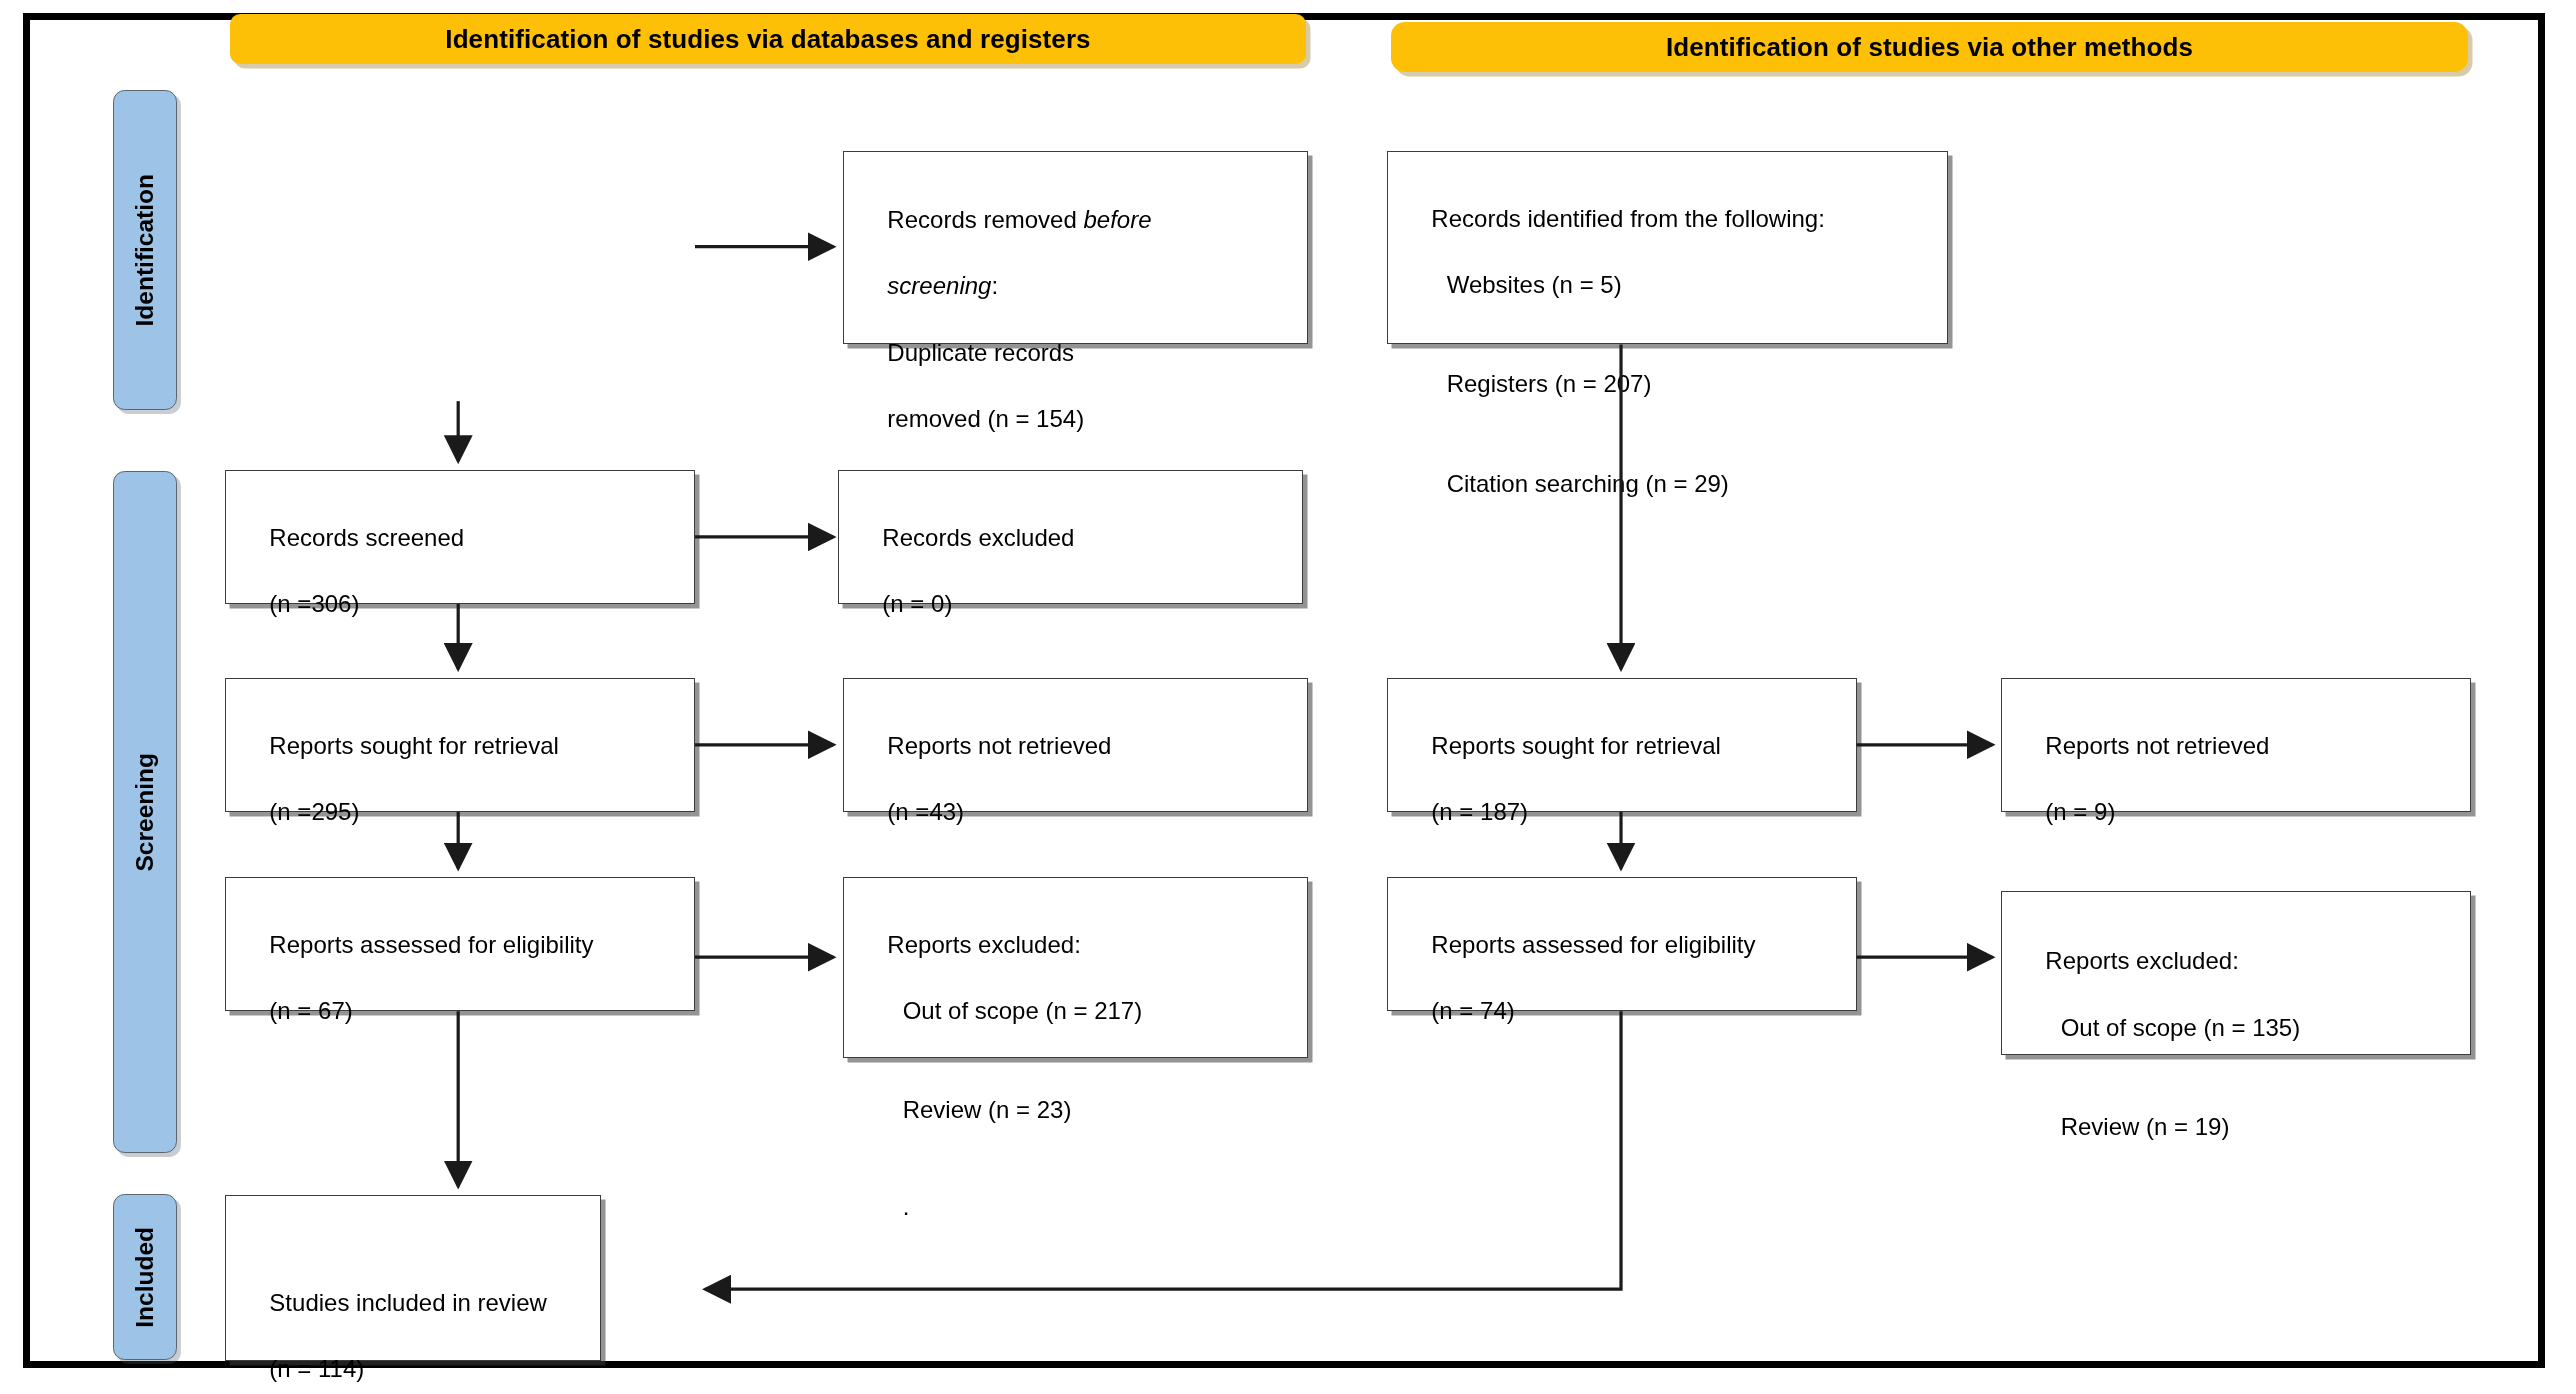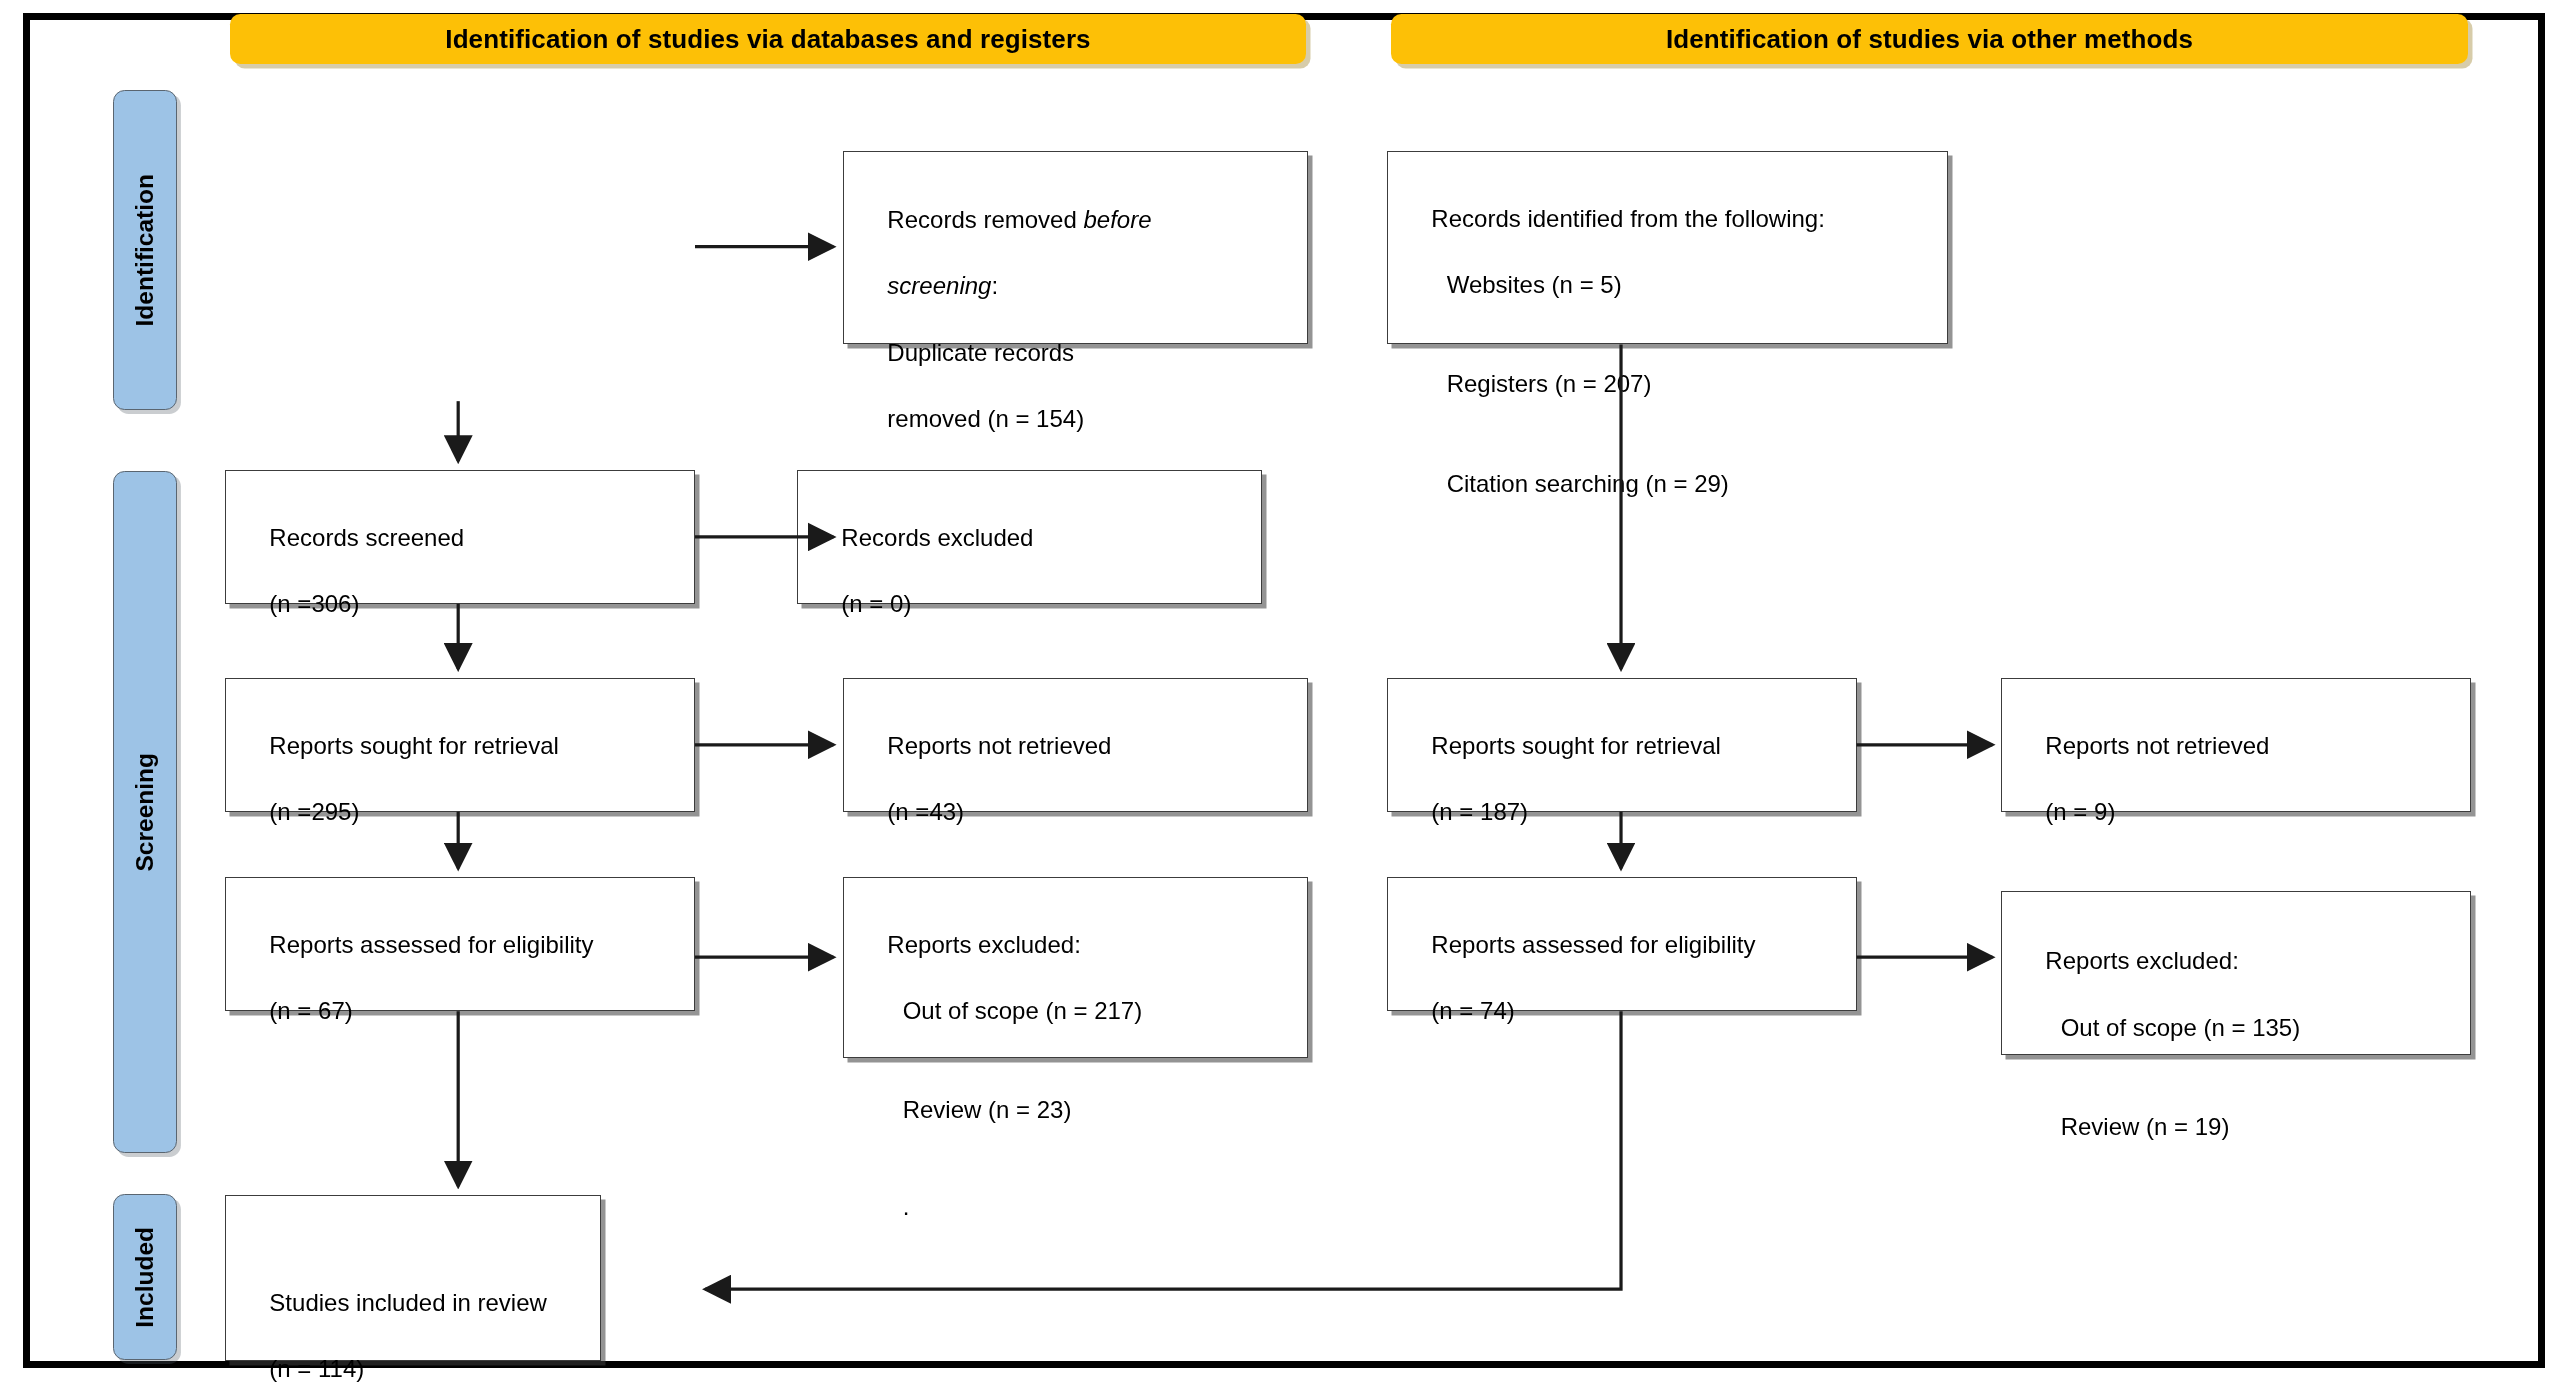--- a/index.html
+++ b/index.html
@@ -96,21 +96,21 @@
 <body>
 
 <div id="canvas">
 
   <div id="outer-frame"></div>
 
   <div class="banner" style="left:230px; top:14px; width:1076px; height:50px;">
     <span>Identification of studies via databases and registers</span>
   </div>
 
-  <div class="banner" style="left:1391px; top:14px; width:1077px; height:50px;">
+  <div class="banner" style="left:1391px; top:22px; width:1077px; height:50px;border-radius:14px;">
     <span>Identification of studies via other methods</span>
   </div>
 
   <div class="stage" style="left:113px; top:90px; width:64px; height:320px;">
     <span>Identification</span>
   </div>
 
   <div class="stage" style="left:113px; top:471px; width:64px; height:682px;">
     <span>Screening</span>
   </div>
@@ -125,21 +125,21 @@
     <span class="ital">screening</span><span>:</span><br>
     <span>Duplicate records</span><br>
     <span>removed (n = 154)</span>
   </div>
 
   <div class="box" style="left:225px; top:470px; width:470px; height:134px; padding-top:16.7px;">
     <span>Records screened</span><br>
     <span>(n =306)</span>
   </div>
 
-  <div class="box" style="left:797px; top:470px; width:465px; height:134px; padding-top:16.7px;">
+  <div class="box" style="left:838px; top:470px; width:465px; height:134px; padding-top:16.7px;">
     <span>Records excluded</span><br>
     <span>(n = 0)</span>
   </div>
 
   <div class="box" style="left:225px; top:678px; width:470px; height:134px; padding-top:16.7px;">
     <span>Reports sought for retrieval</span><br>
     <span>(n =295)</span>
   </div>
 
   <div class="box" style="left:843px; top:678px; width:465px; height:134px; padding-top:16.7px;">

